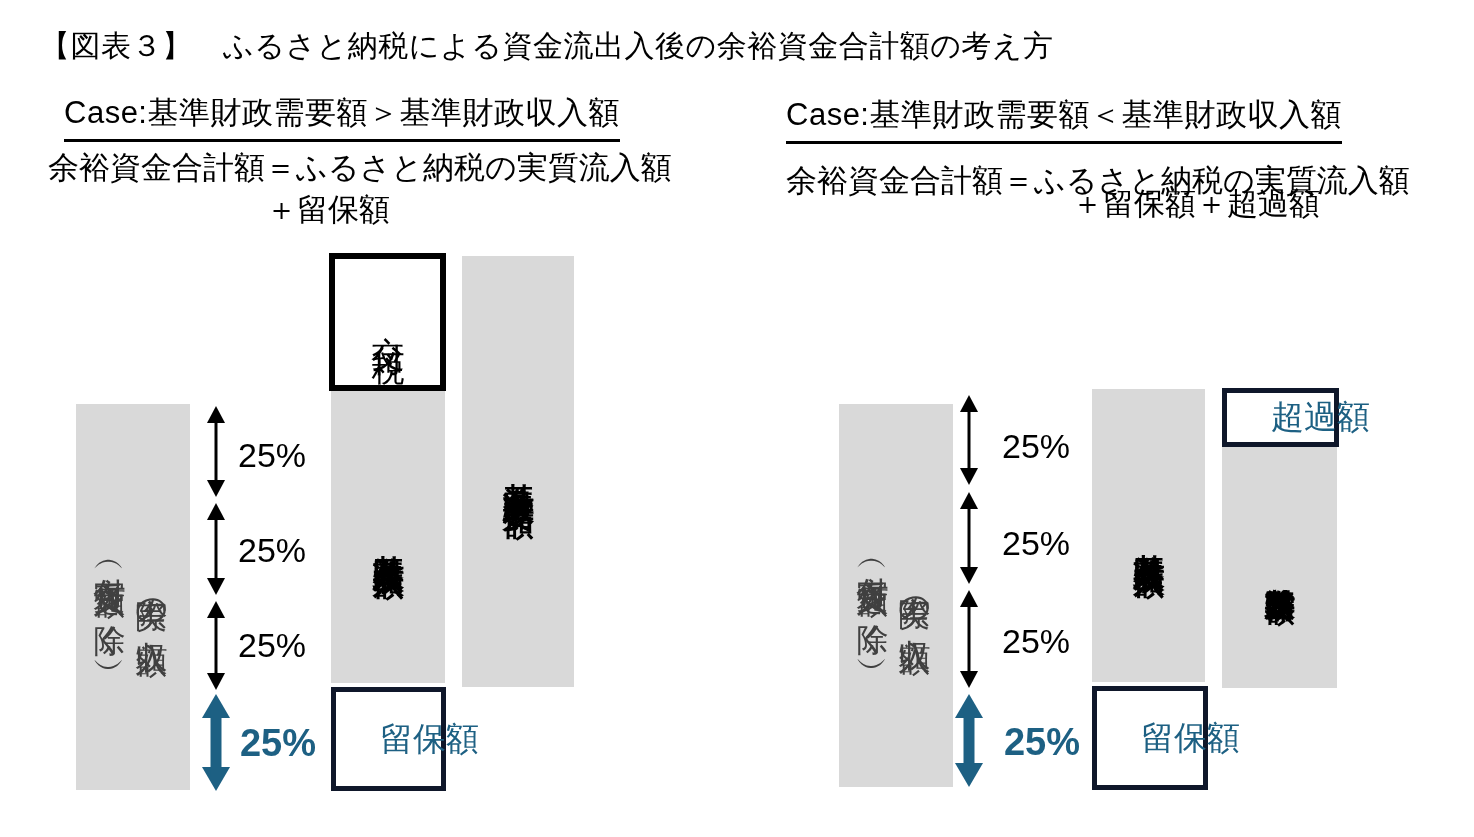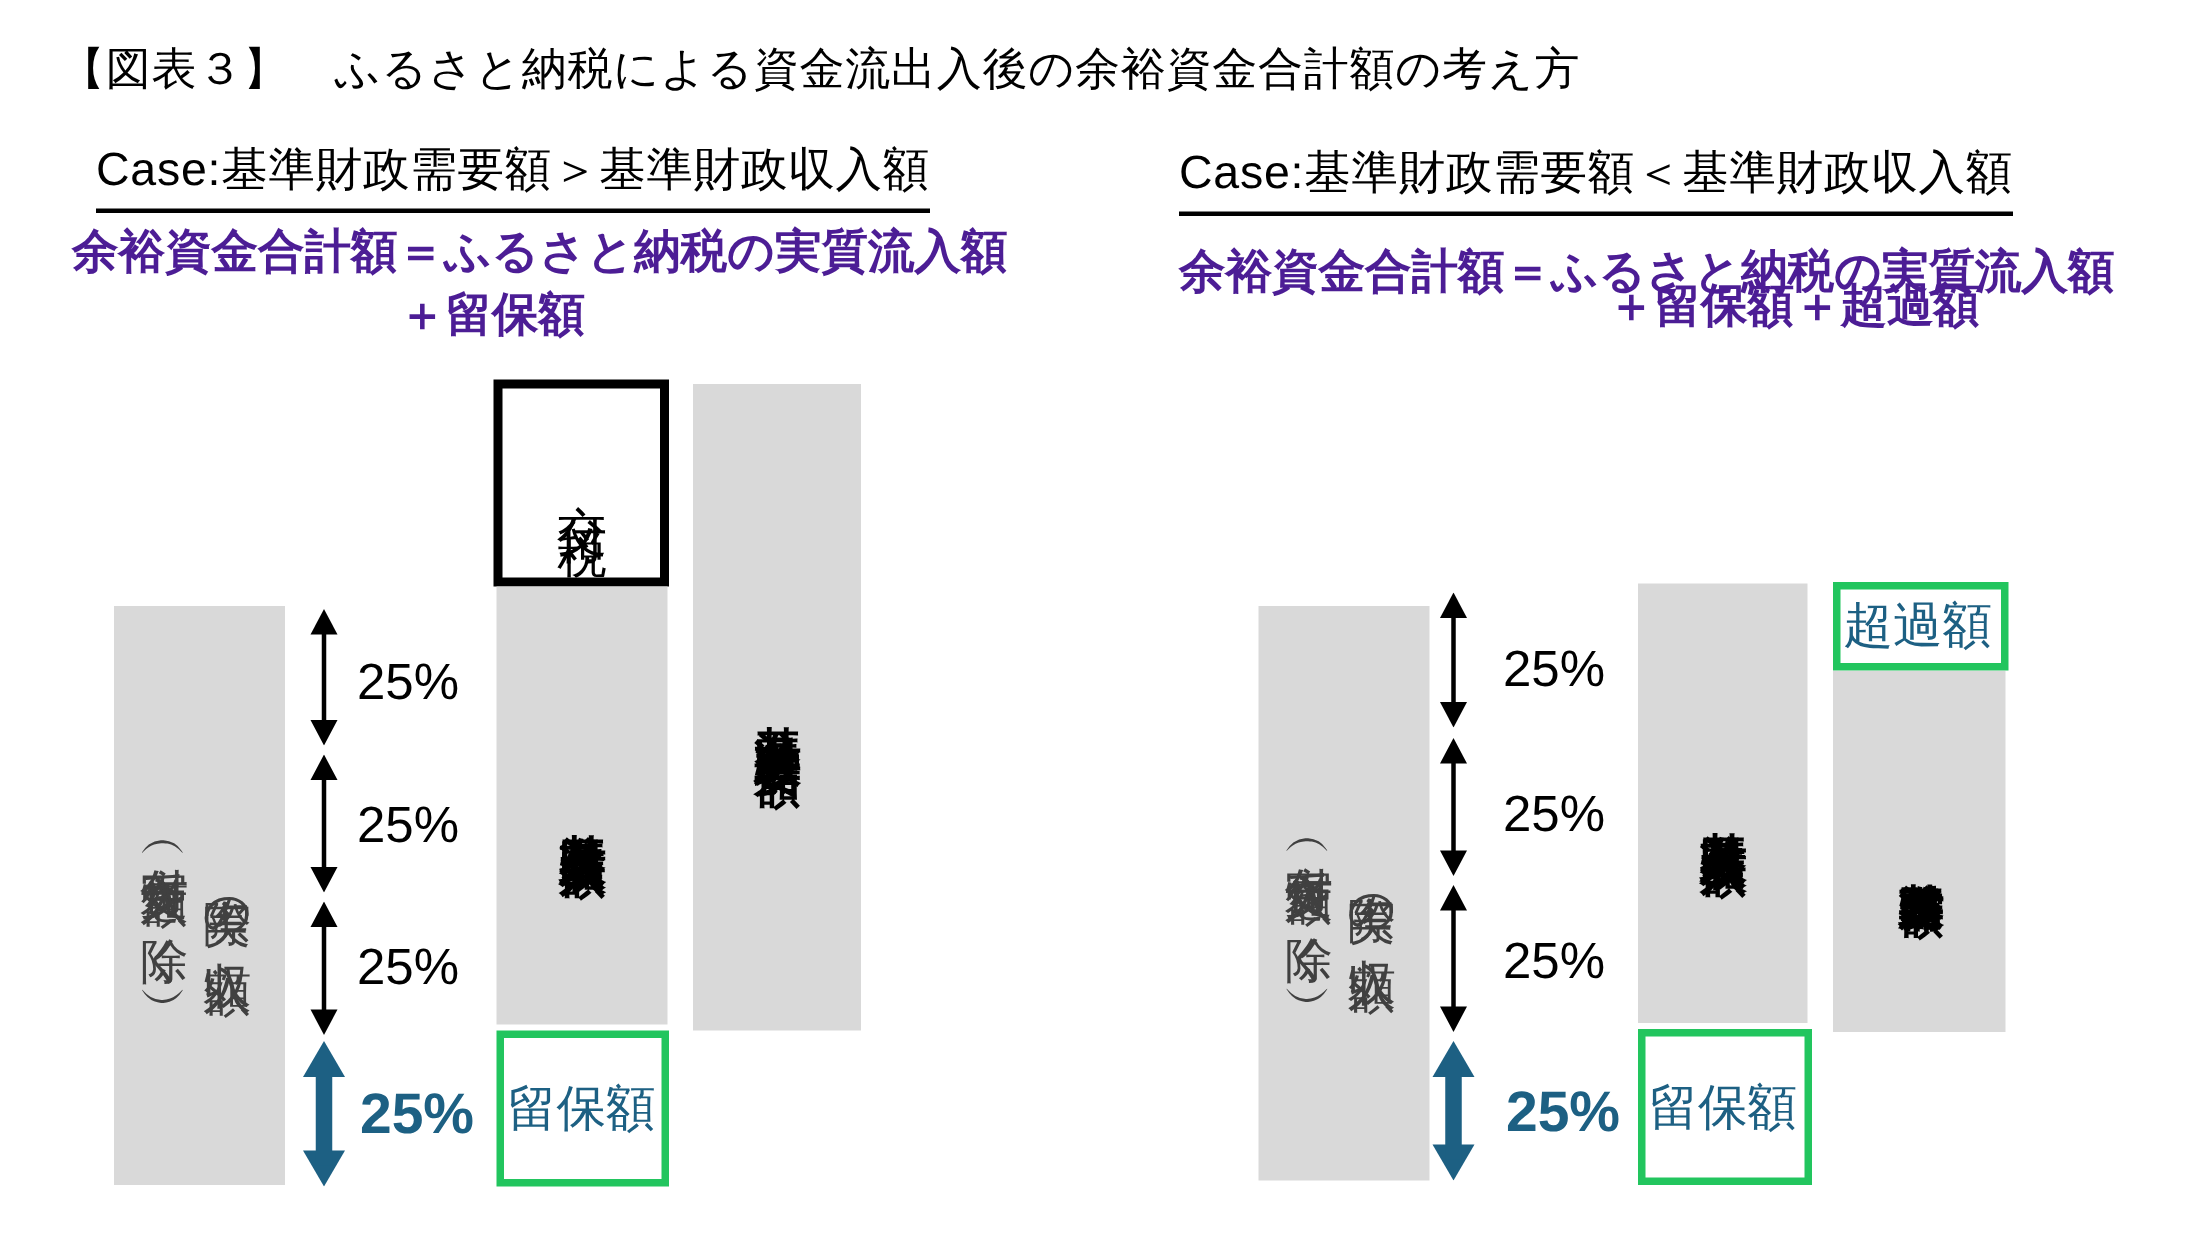--- a/index.html
+++ b/index.html
@@ -5,38 +5,38 @@
   * { margin:0; padding:0; box-sizing:border-box; }
   body { background:#ffffff; font-family:"Liberation Sans", sans-serif; }
   .canvas { position:relative; width:1474px; height:837px; background:#fff; overflow:hidden; }
   .abs { position:absolute; }
 
   .fig-title { font-size:30px; font-weight:500; color:#000; letter-spacing:0.5px; white-space:nowrap; }
 
   .case-heading { display:inline-block; font-size:31px; color:#000; white-space:nowrap;
                   border-bottom:3px solid #000; padding-bottom:5px; letter-spacing:0.5px; }
 
-  .formula { font-size:31px; font-weight:bold; color:#4c1d95; white-space:nowrap; }
+  .formula { font-size:31px; font-weight:normal; color:#000000; white-space:nowrap; }
   .formula-c { text-align:right; }
 
   .gray-bar { background:#d9d9d9; }
 
   .vlabel { position:absolute; left:50%; top:0; height:100%;
             transform:translateX(-50%);
             writing-mode:vertical-rl; text-orientation:mixed;
             text-align:center; white-space:nowrap; }
   .vlabel-bold { font-weight:bold; font-size:31px; color:#000; letter-spacing:4px; }
   .vlabel-bold-tight { font-weight:bold; font-size:30px; color:#000; letter-spacing:1px; }
 
   .vcol { position:absolute; top:0; height:100%;
           writing-mode:vertical-rl; text-orientation:mixed;
           text-align:center; font-size:32px; color:#404040; letter-spacing:2px; white-space:nowrap; }
 
   .grant-box { background:#fff; border:6px solid #000; }
-  .teal-box  { background:#fff; border:5px solid #22c55e; display:flex; align-items:center; }
+  .teal-box  { background:#fff; border:5px solid #0f172a; display:flex; align-items:center;padding-left:42px; }
   .teal-box-label { font-size:33px; color:#1d6083; padding-left:2px; white-space:nowrap; }
 
   .grant-vlabel { font-size:33px; color:#000; letter-spacing:8px; }
 
   .pct { font-size:34px; color:#000; text-align:center; }
   .pct-blue { font-size:38px; font-weight:bold; color:#1d6083; text-align:center; }
 
   svg { display:block; }
 </style>
 </head>

